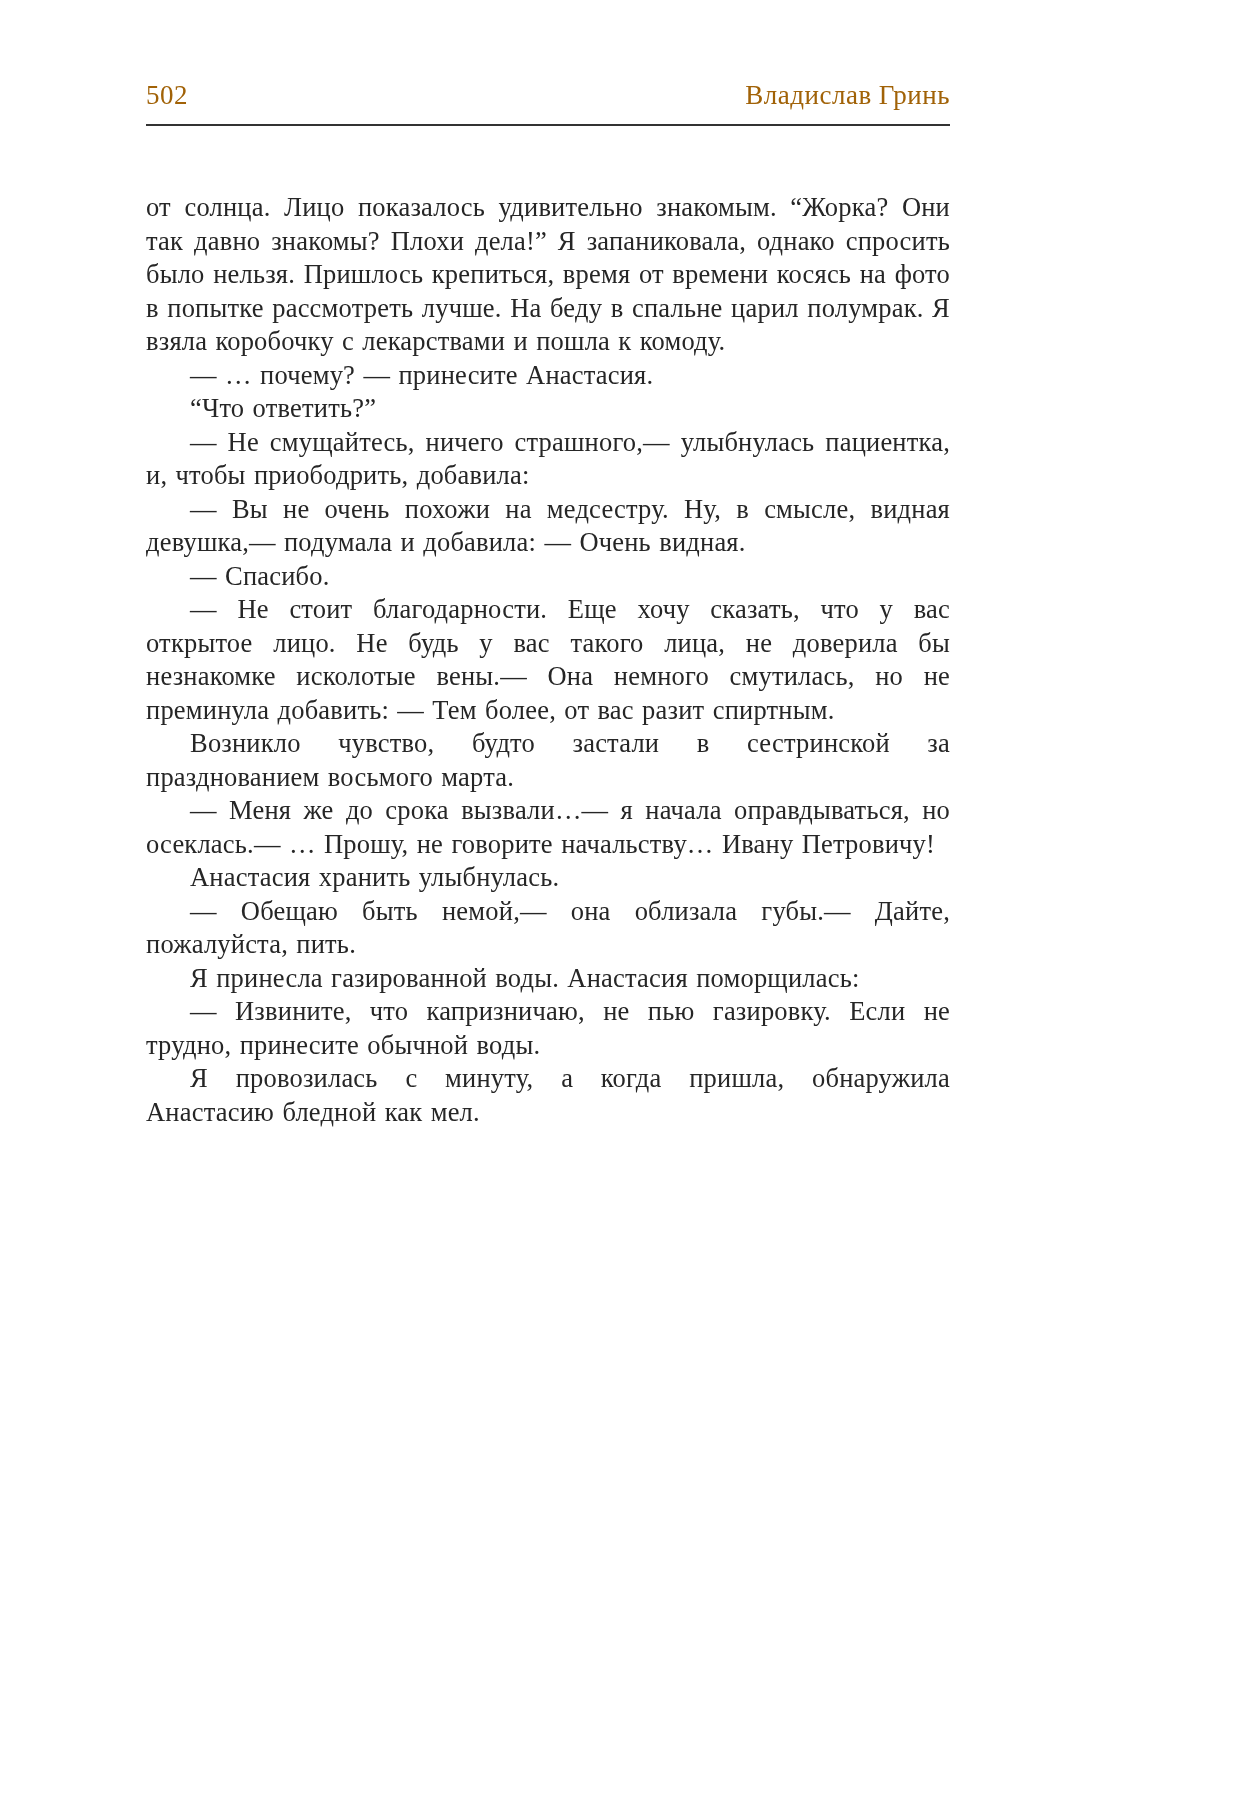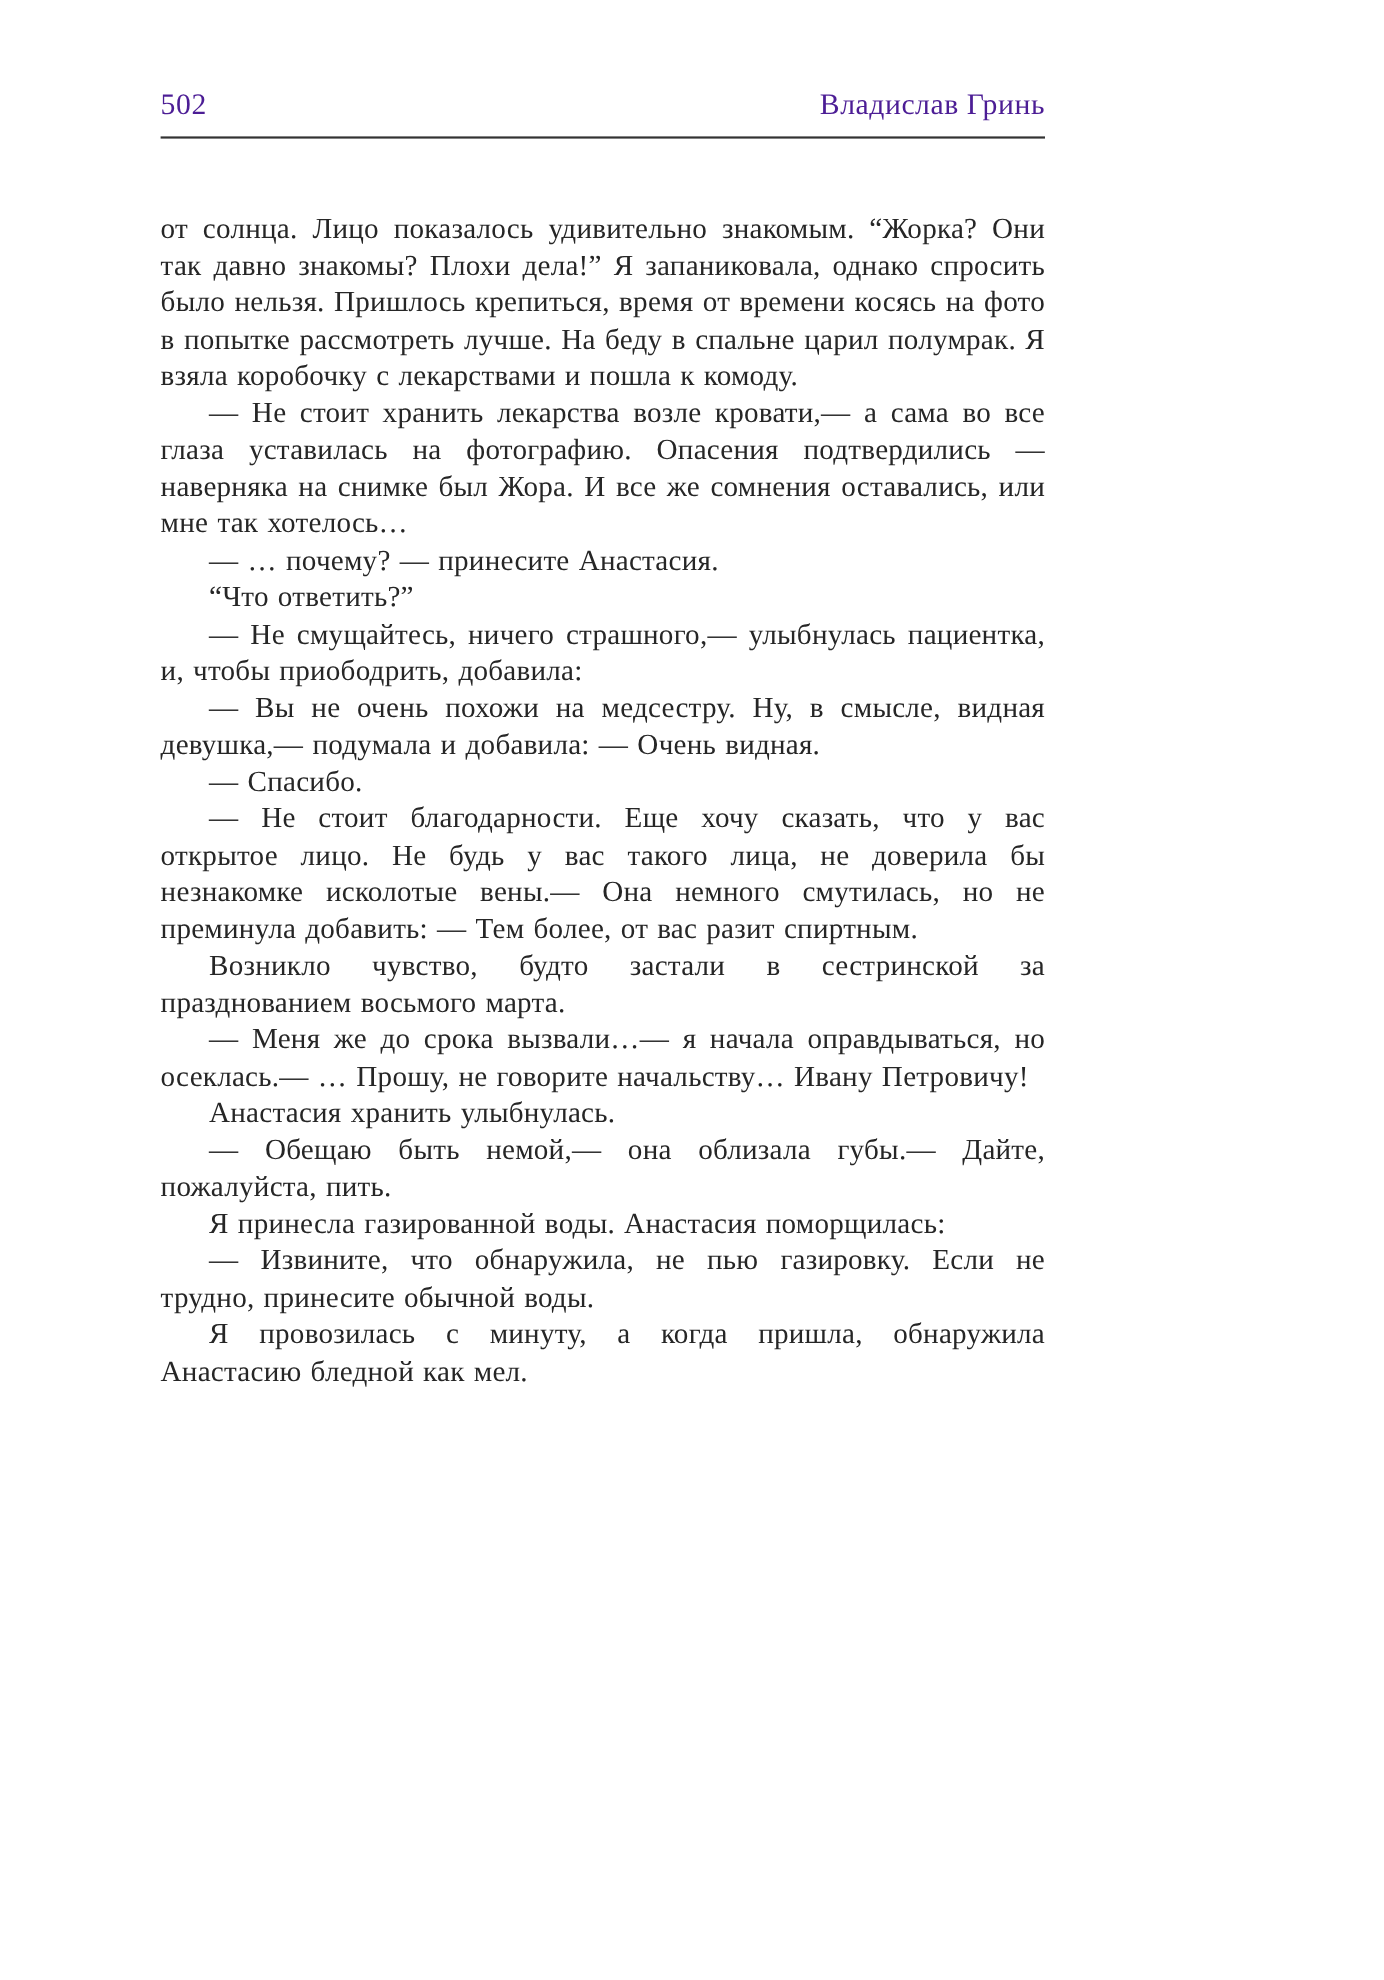--- a/index.html
+++ b/index.html
@@ -17,21 +17,21 @@
     font-family: "Liberation Serif", "DejaVu Serif", serif;
     color: #262626;
     overflow: hidden;
   }
   .page-header {
     display: flex;
     justify-content: space-between;
     align-items: baseline;
     font-size: 27px;
     letter-spacing: 0.5px;
-    color: #4c1d95;
+    color: #a16207;
     padding-bottom: 13px;
     border-bottom: 2px solid #333333;
   }
   .page-number {
     font-variant-numeric: lining-nums;
   }
   .running-title {
     text-align: left;
   }
   .body-text {
@@ -56,21 +56,20 @@
 
 <div class="page">
   <div class="page-header">
     <span class="page-number">502</span>
     <span class="running-title">Владислав Гринь</span>
   </div>
   <div class="body-text">
 
       <p class="para">от солнца. Лицо показалось удивительно знакомым. “Жорка? Они так давно знакомы? Плохи дела!” Я запаниковала, однако спросить было нельзя. Пришлось крепиться, время от времени косясь на фото в попытке рассмотреть лучше. На беду в спальне царил полумрак. Я взяла коробочку с лекарствами и пошла к комоду.</p>
 
-      <p class="para indent">— Не стоит хранить лекарства возле кровати,— а сама во все глаза уставилась на фотографию. Опасения подтвердились — наверняка на снимке был Жора. И все же сомнения оставались, или мне так хотелось…</p>
 
       <p class="para indent">— … почему? — принесите Анастасия.</p>
 
       <p class="para indent">“Что ответить?”</p>
 
 
       <p class="para indent">— Не смущайтесь, ничего страшного,— улыбнулась пациентка, и, чтобы приободрить, добавила:</p>
 
       <p class="para indent">— Вы не очень похожи на медсестру. Ну, в смысле, видная девушка,— подумала и добавила: — Очень видная.</p>
 
@@ -81,17 +80,17 @@
       <p class="para indent">Возникло чувство, будто застали в сестринской за празднованием восьмого марта.</p>
 
       <p class="para indent">— Меня же до срока вызвали…— я начала оправдываться, но осеклась.— … Прошу, не говорите начальству… Ивану Петровичу!</p>
 
       <p class="para indent">Анастасия хранить улыбнулась.</p>
 
       <p class="para indent">— Обещаю быть немой,— она облизала губы.— Дайте, пожалуйста, пить.</p>
 
       <p class="para indent">Я принесла газированной воды. Анастасия поморщилась:</p>
 
-      <p class="para indent">— Извините, что обнаружила, не пью газировку. Если не трудно, принесите обычной воды.</p>
+      <p class="para indent">— Извините, что капризничаю, не пью газировку. Если не трудно, принесите обычной воды.</p>
 
       <p class="para indent">Я провозилась с минуту, а когда пришла, обнаружила Анастасию бледной как мел.</p>
     </div>
 </div>
 
 </body></html>

